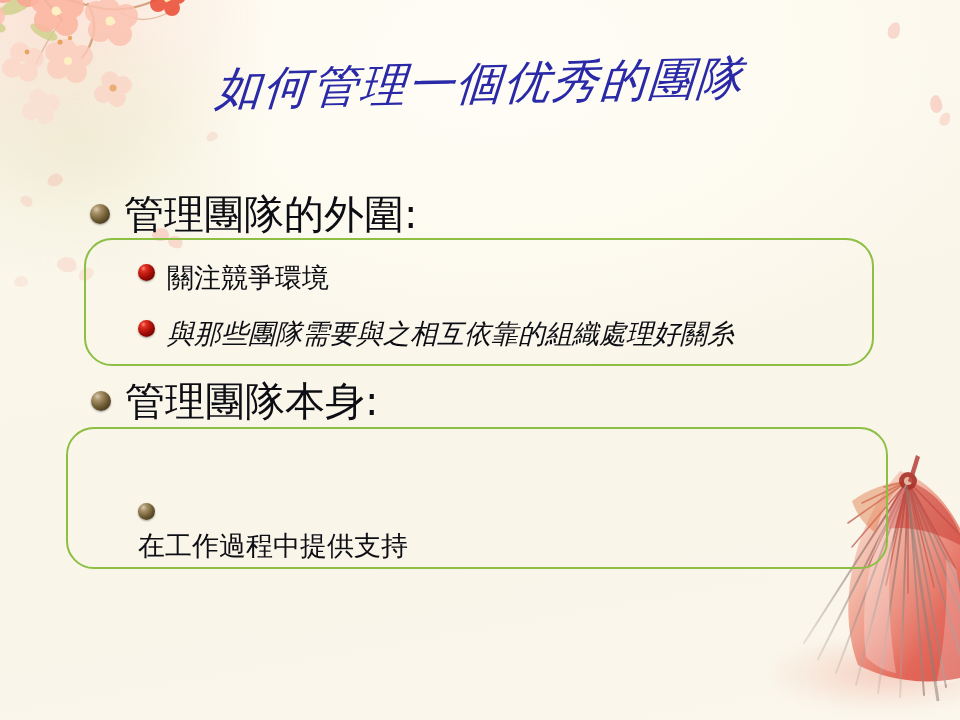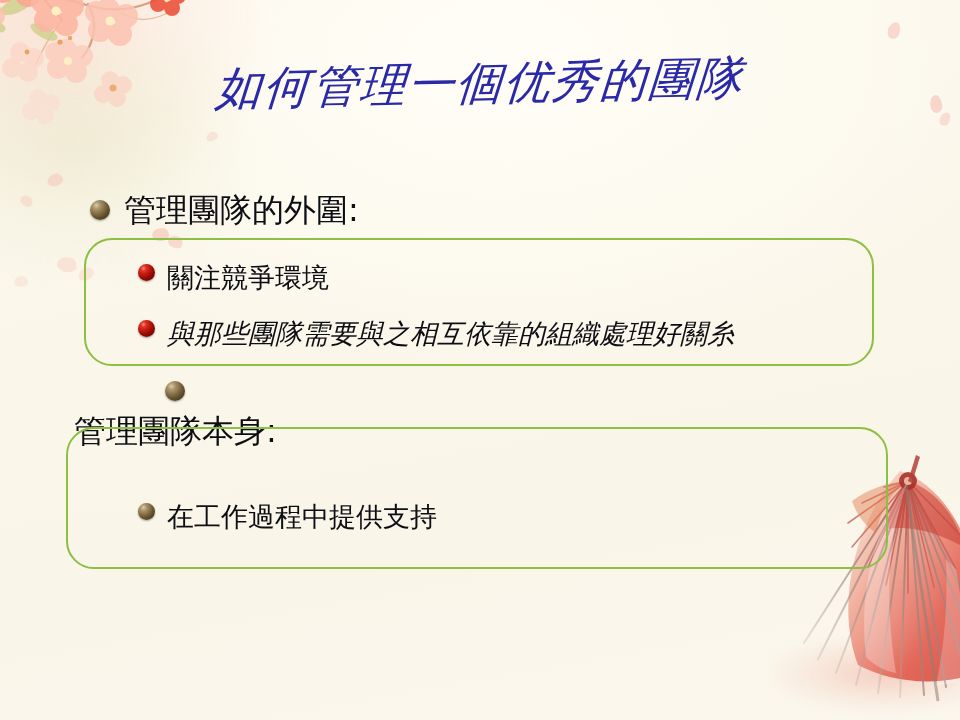--- a/index.html
+++ b/index.html
@@ -98,21 +98,21 @@
     width: 960px; height: 720px;
   }
 
   .lvl1-row {
     position: absolute;
     display: flex;
     align-items: center;
     gap: 14px;
   }
   .lvl1-text {
-    font-size: 32px;
+    font-size: 40px;
     color: #0d0d14;
     font-family: "DejaVu Sans", "Liberation Sans", sans-serif;
     line-height: 1;
     white-space: nowrap;
   }
 
   
   .bullet {
     border-radius: 50%;
     flex: 0 0 auto;
@@ -379,27 +379,27 @@
     <div class="sub-row" style="left:138px; top:264px;">
       <span class="bullet bullet-red"></span>
       <span class="sub-text">關注競爭環境</span>
     </div>
 
     <div class="sub-row" style="left:138px; top:320px;font-style:italic;">
       <span class="bullet bullet-red"></span>
       <span class="sub-text">與那些團隊需要與之相互依靠的組織處理好關糸</span>
     </div>
 
-    <div class="lvl1-row" style="left:74px; top:381px;flex-direction:column;">
+    <div class="lvl1-row" style="left:91px; top:381px;">
       <span class="bullet bullet-bronze"></span>
       <span class="lvl1-text">管理團隊本身:</span>
     </div>
 
     <div class="group-box" style="left:66px; top:427px; width:822px; height:142px;"></div>
 
 
-    <div class="sub-row" style="left:138px; top:503px;">
+    <div class="sub-row" style="left:138px; top:503px;flex-direction:column;">
       <span class="bullet bullet-bronze-sm"></span>
       <span class="sub-text">在工作過程中提供支持</span>
     </div>
 
   </div>
 </div>
 
 </body></html>

